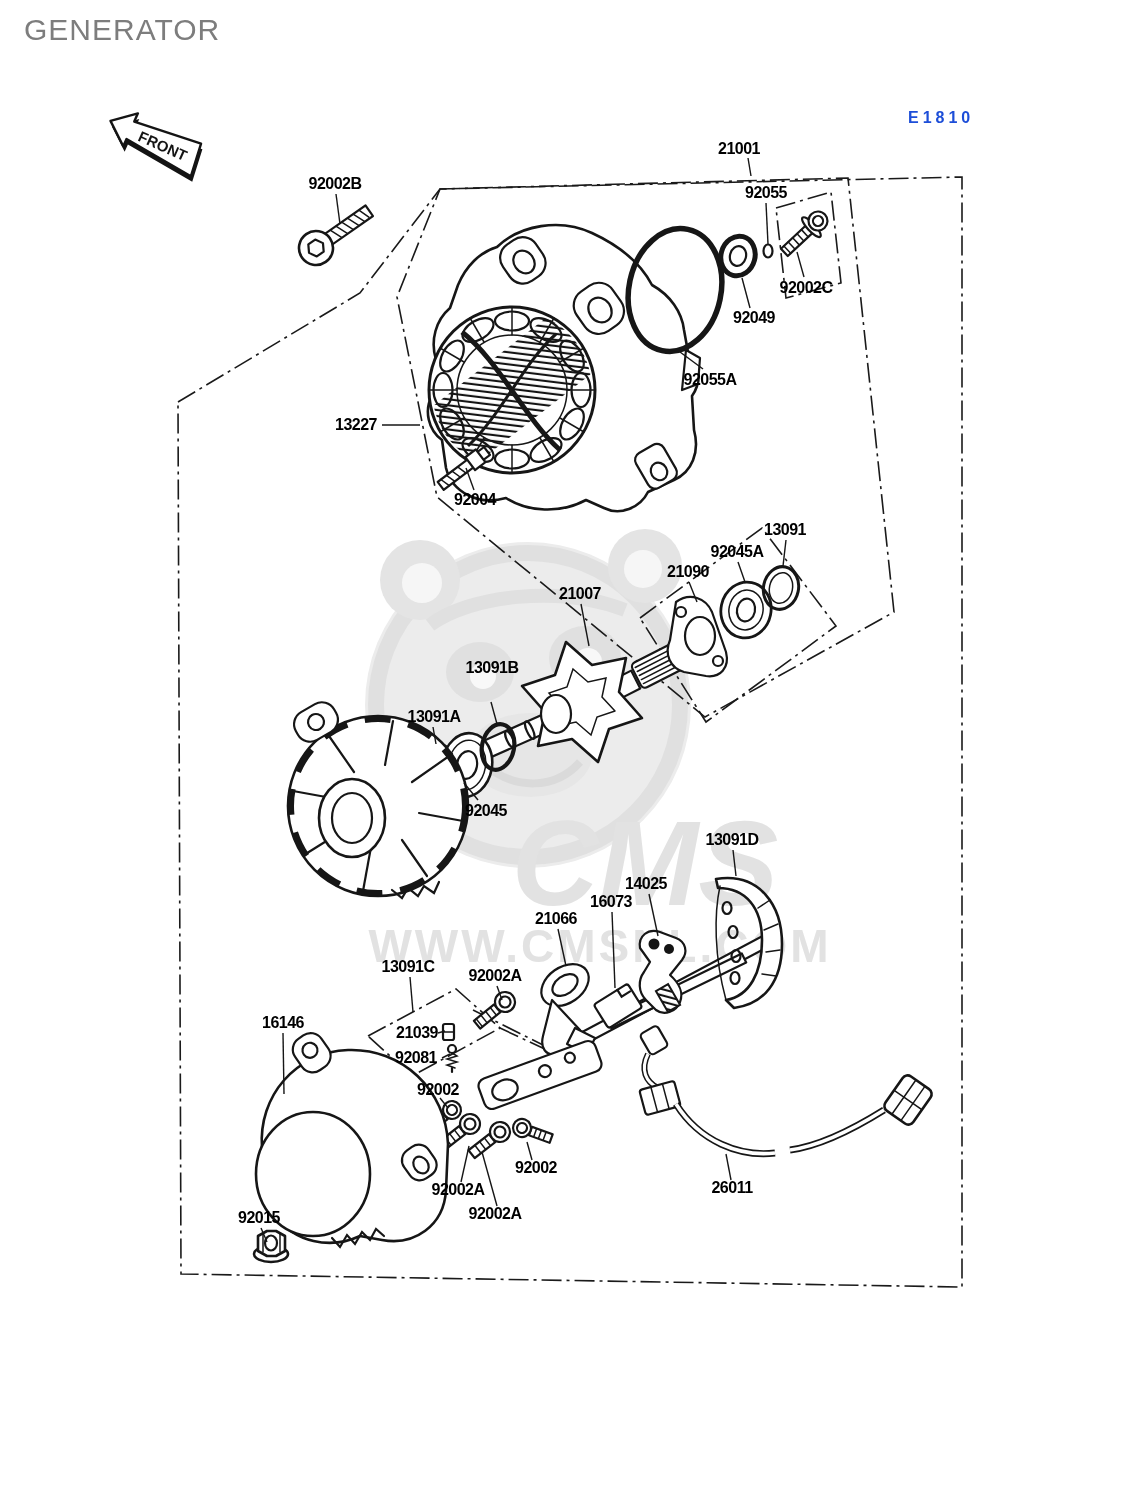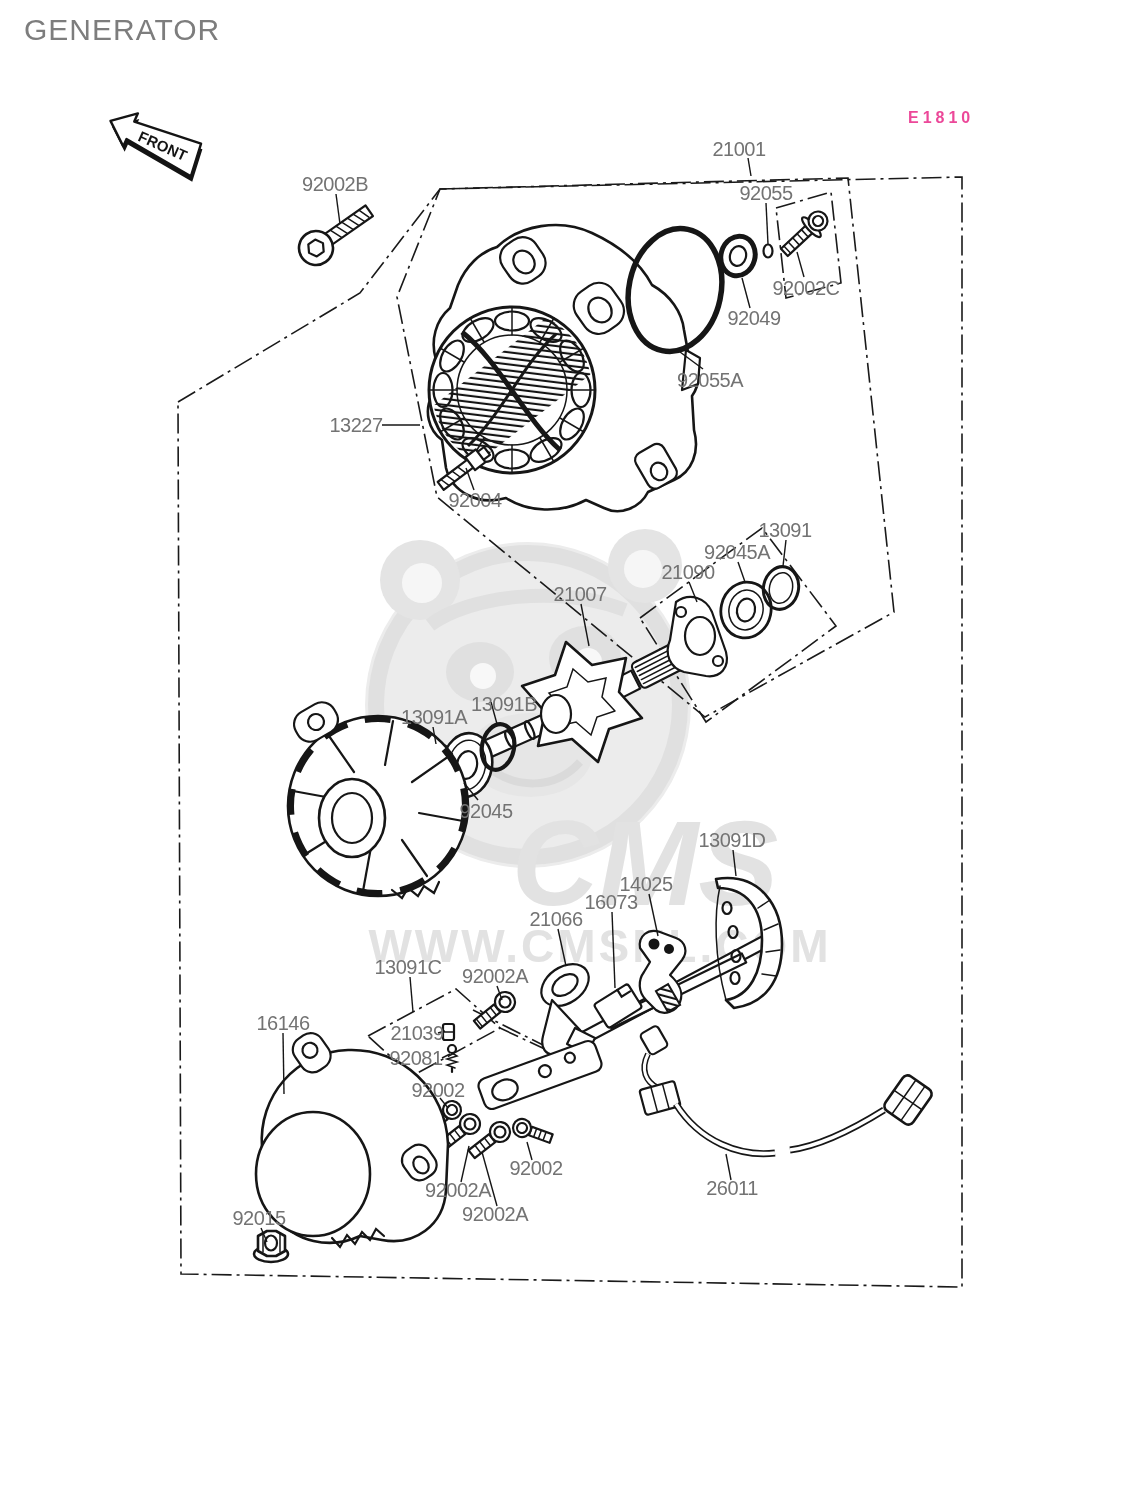--- a/index.html
+++ b/index.html
@@ -1,23 +1,23 @@
 <!DOCTYPE html>
 <html><head>
 <meta charset="utf-8">
 <style>
   html,body{margin:0;padding:0;background:#fff;}
   .stage{position:relative;width:990px;height:1500px;background:#fff;overflow:hidden;
          font-family:"Liberation Sans",sans-serif;}
   .page-title{position:absolute;left:24px;top:13px;font-size:30px;letter-spacing:1px;
               color:#7d7d7d;font-weight:400;}
   .diagram-code{position:absolute;left:908px;top:109px;font-size:16px;letter-spacing:4px;
-                color:#ec4899;font-weight:700;}
-  .plabel{position:absolute;transform:translate(-50%,-50%);font-size:20px;font-weight:400;
-          color:#737373;letter-spacing:-0.5px;white-space:nowrap;}
+                color:#1d4ed8;font-weight:700;}
+  .plabel{position:absolute;transform:translate(-50%,-50%);font-size:16px;font-weight:700;
+          color:#000000;letter-spacing:-0.5px;white-space:nowrap;}
   .banner{position:absolute;left:0;right:0;top:1446px;text-align:center;font-size:45px;
           color:#c41414;font-weight:400;letter-spacing:0.5px;}
   svg{position:absolute;left:0;top:0;}
   .s2{stroke:#161616;stroke-width:2.2;fill:#fff;stroke-linejoin:round;stroke-linecap:round;}
   .s25{stroke:#161616;stroke-width:2.6;fill:#fff;stroke-linejoin:round;stroke-linecap:round;}
   .s2n{stroke:#161616;stroke-width:2.2;fill:none;stroke-linecap:round;}
   .s3{stroke:#161616;stroke-width:3;fill:#fff;}
   .thin{stroke:#161616;stroke-width:1.5;fill:none;stroke-linecap:round;}
   .chain{stroke:#1a1a1a;stroke-width:1.6;fill:none;stroke-dasharray:20 5 3 5;}
   .lead{stroke:#161616;stroke-width:1.4;fill:none;}
@@ -424,21 +424,21 @@
   <div class="plabel" style="left:766px;top:193px;">92055</div>
   <div class="plabel" style="left:806px;top:288px;">92002C</div>
   <div class="plabel" style="left:754px;top:318px;">92049</div>
   <div class="plabel" style="left:710px;top:380px;">92055A</div>
   <div class="plabel" style="left:356px;top:425px;">13227</div>
   <div class="plabel" style="left:475px;top:500px;">92004</div>
   <div class="plabel" style="left:785px;top:530px;">13091</div>
   <div class="plabel" style="left:737px;top:552px;">92045A</div>
   <div class="plabel" style="left:688px;top:572px;">21090</div>
   <div class="plabel" style="left:580px;top:594px;">21007</div>
-  <div class="plabel" style="left:492px;top:704px;margin-left:12px;">13091B</div>
+  <div class="plabel" style="left:492px;top:668px;">13091B</div>
   <div class="plabel" style="left:434px;top:717px;">13091A</div>
   <div class="plabel" style="left:486px;top:811px;">92045</div>
   <div class="plabel" style="left:732px;top:840px;">13091D</div>
   <div class="plabel" style="left:646px;top:884px;">14025</div>
   <div class="plabel" style="left:611px;top:902px;">16073</div>
   <div class="plabel" style="left:556px;top:919px;">21066</div>
   <div class="plabel" style="left:408px;top:967px;">13091C</div>
   <div class="plabel" style="left:495px;top:976px;">92002A</div>
   <div class="plabel" style="left:283px;top:1023px;">16146</div>
   <div class="plabel" style="left:417px;top:1033px;">21039</div>

